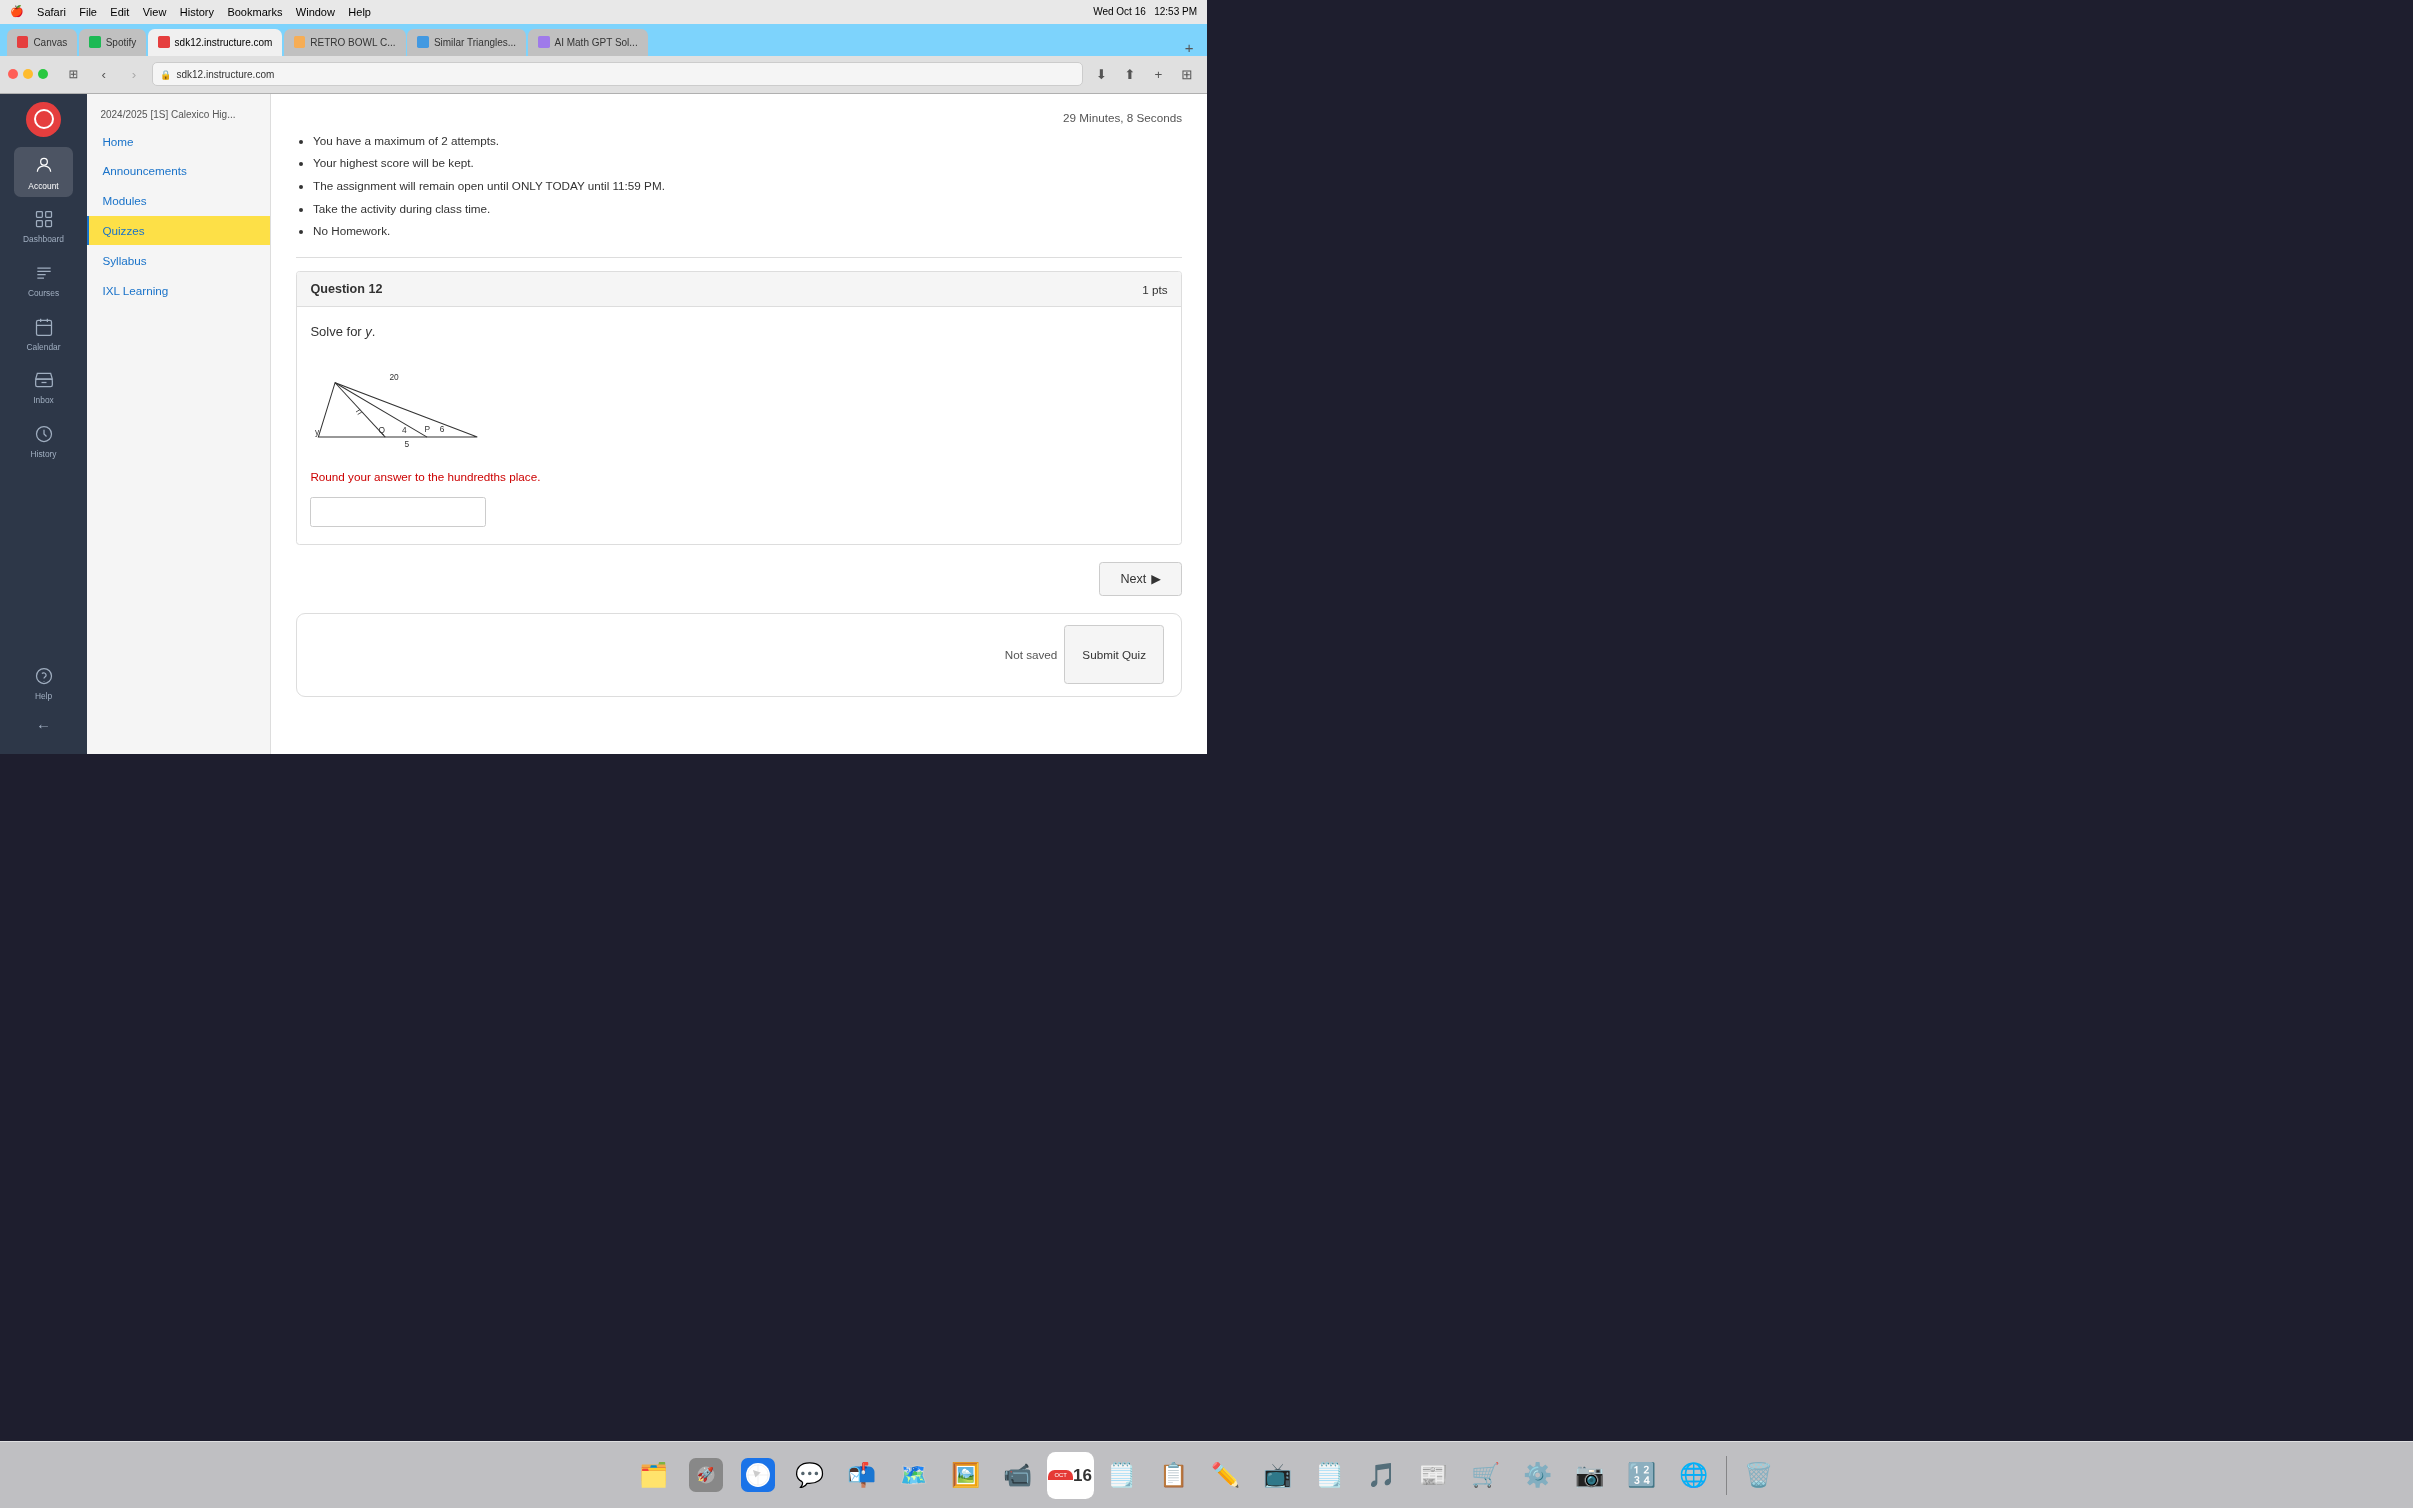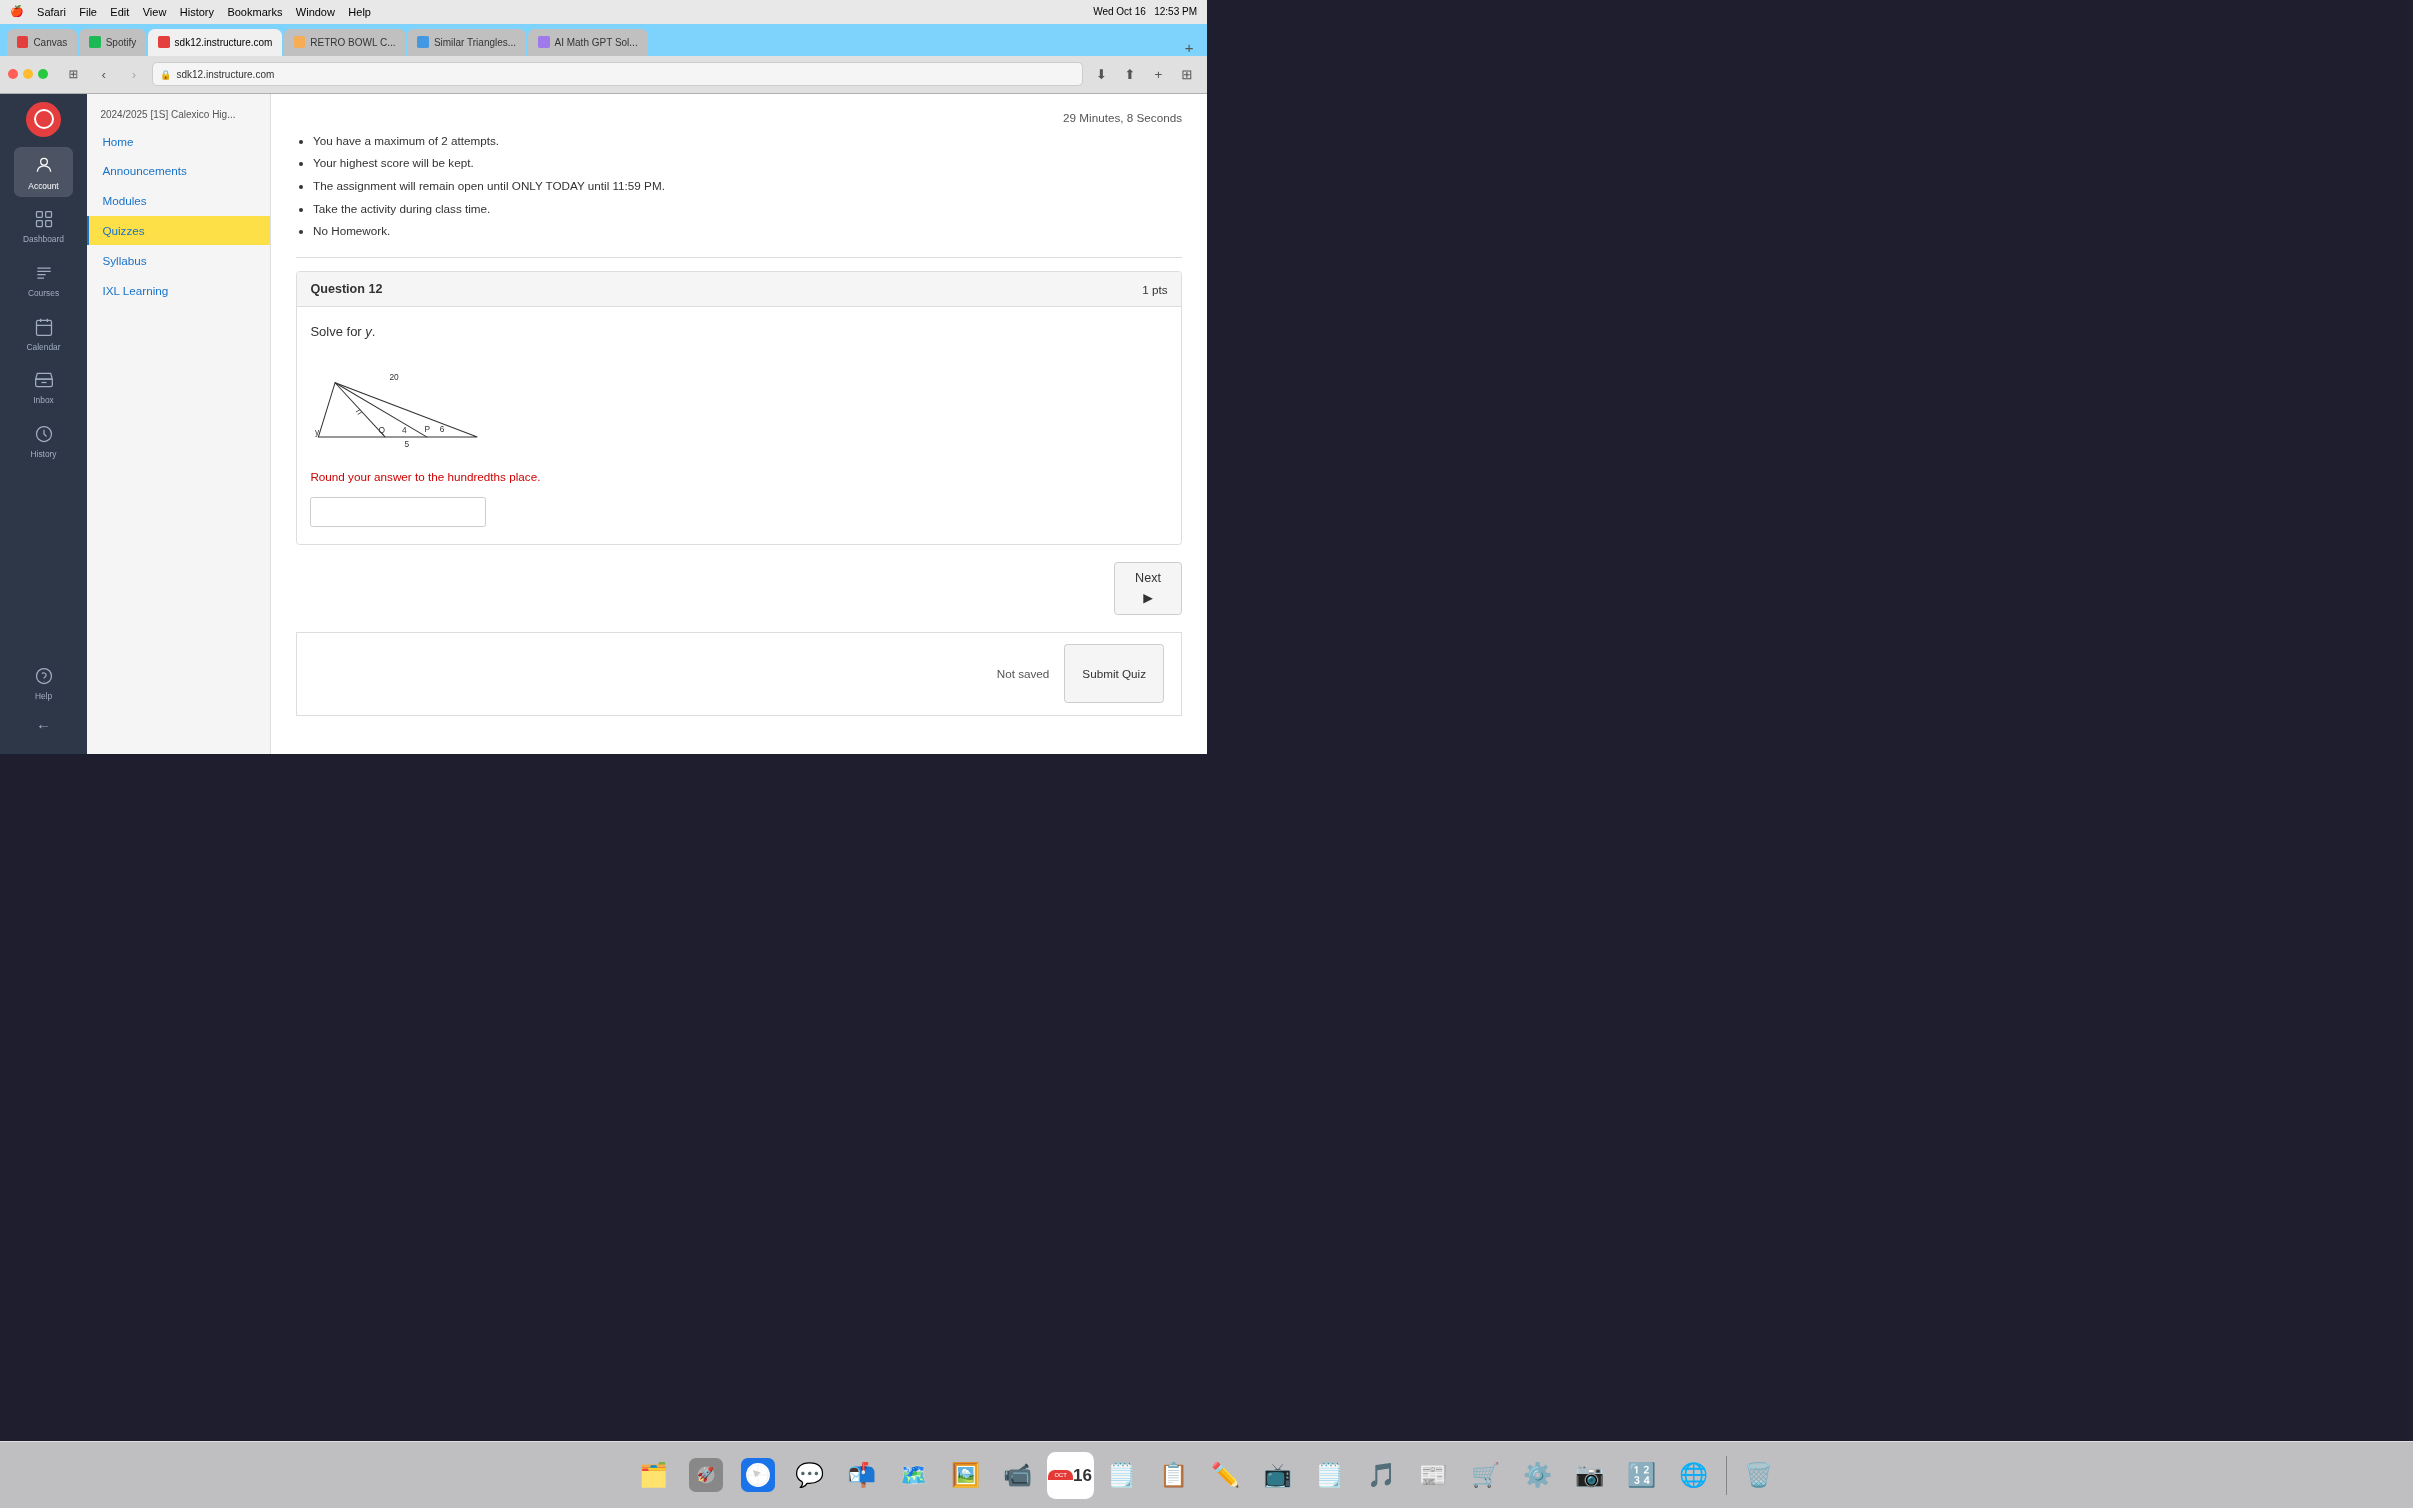--- a/index.html
+++ b/index.html
@@ -301,32 +301,31 @@
       background: #f5f5f5;
       border: 0.8px solid #ccc;
       border-radius: 3.4px;
       padding: 8.4px 20px;
       font-size: 12.6px;
       cursor: pointer;
       display: flex;
       align-items: center;
       gap: 5px;
       color: #333;
-      flex-direction: column;
     }
 
     
     .submit-bar {
       border: 0.8px solid #ddd;
-      border-radius: 0;
+      border-radius: 9px;
       padding: 11.7px 17px;
       display: flex;
       align-items: center;
       justify-content: flex-end;
-      gap: 15px;
+      gap: 7px;
       background: #fff;
     }
     .not-saved-text { font-size: 11.7px; color: #555; }
     .submit-btn {
       background: #f5f5f5;
       border: 0.8px solid #ccc;
       border-radius: 3.4px;
       padding: 22px 17px;
       font-size: 11.7px;
       cursor: pointer;

